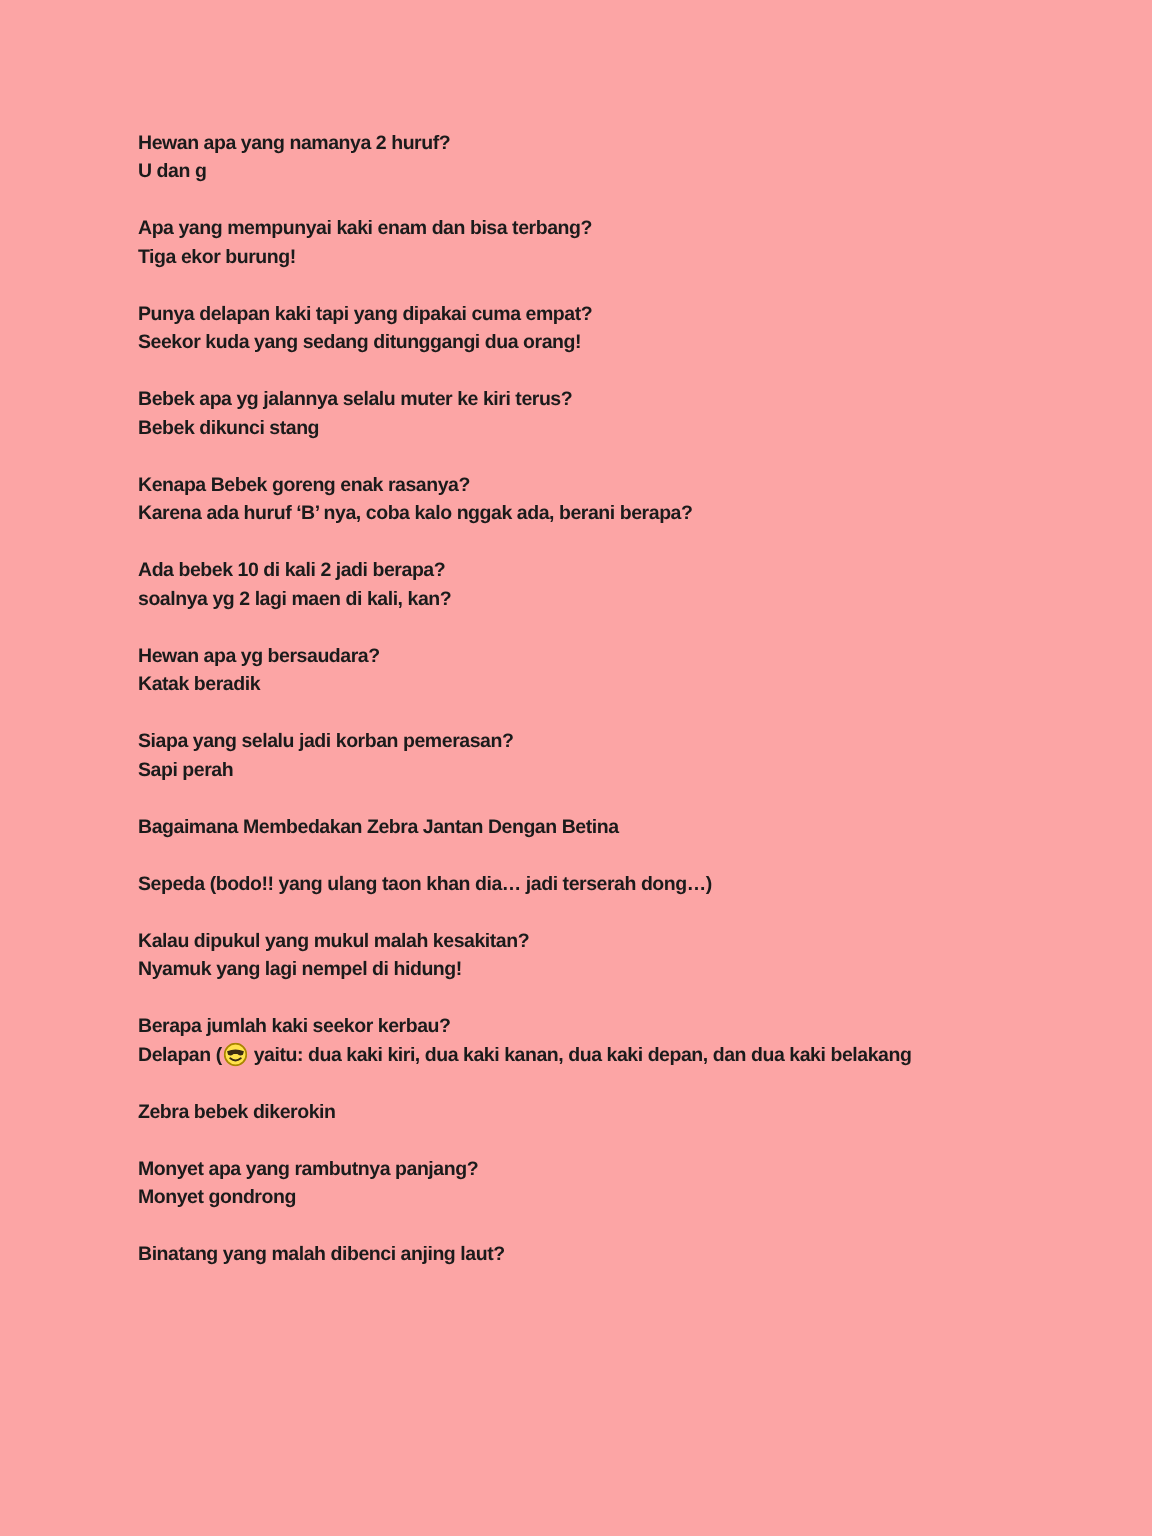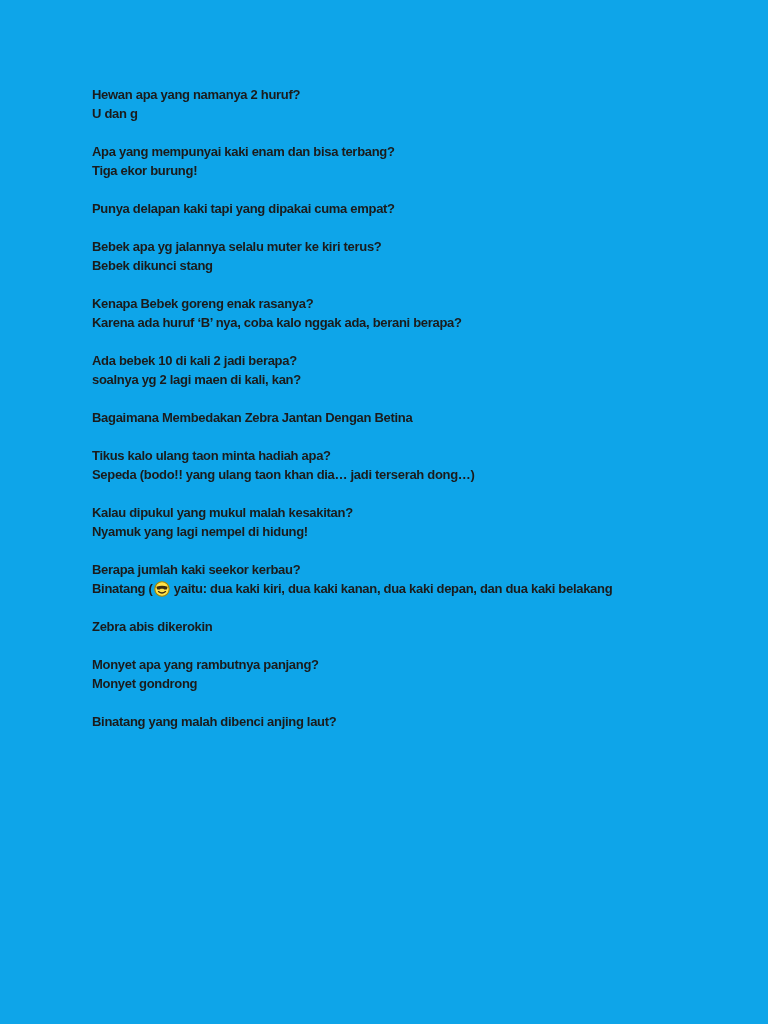--- a/index.html
+++ b/index.html
@@ -4,21 +4,21 @@
 <style>
   html, body {
     margin: 0;
     padding: 0;
     background: #ffffff;
   }
   .page {
     position: relative;
     width: 768px;
     height: 1024px;
-    background: #0ea5e9;
+    background: #fca5a5;
     overflow: hidden;
     font-family: "Liberation Sans", "DejaVu Sans", sans-serif;
   }
   .content {
     position: absolute;
     top: 85px;
     left: 92px;
     width: 662px;
     color: #1b1b1b;
   }
@@ -53,64 +53,72 @@
       <div class="answer">U dan g</div>
     </div>
 
     <div class="qa-item">
       <div class="question">Apa yang mempunyai kaki enam dan bisa terbang?</div>
       <div class="answer">Tiga ekor burung!</div>
     </div>
 
     <div class="qa-item">
       <div class="question">Punya delapan kaki tapi yang dipakai cuma empat?</div>
+      <div class="answer">Seekor kuda yang sedang ditunggangi dua orang!</div>
     </div>
 
     <div class="qa-item">
       <div class="question">Bebek apa yg jalannya selalu muter ke kiri terus?</div>
       <div class="answer">Bebek dikunci stang</div>
     </div>
 
     <div class="qa-item">
       <div class="question">Kenapa Bebek goreng enak rasanya?</div>
       <div class="answer">Karena ada huruf ‘B’ nya, coba kalo nggak ada, berani berapa?</div>
     </div>
 
     <div class="qa-item">
       <div class="question">Ada bebek 10 di kali 2 jadi berapa?</div>
       <div class="answer">soalnya yg 2 lagi maen di kali, kan?</div>
     </div>
 
+    <div class="qa-item">
+      <div class="question">Hewan apa yg bersaudara?</div>
+      <div class="answer">Katak beradik</div>
+    </div>
 
+    <div class="qa-item">
+      <div class="question">Siapa yang selalu jadi korban pemerasan?</div>
+      <div class="answer">Sapi perah</div>
+    </div>
 
     <div class="qa-item">
       <div class="question">Bagaimana Membedakan Zebra Jantan Dengan Betina</div>
     </div>
 
     <div class="qa-item">
-      <div class="question">Tikus kalo ulang taon minta hadiah apa?</div>
       <div class="answer">Sepeda (bodo!! yang ulang taon khan dia… jadi terserah dong…)</div>
     </div>
 
     <div class="qa-item">
       <div class="question">Kalau dipukul yang mukul malah kesakitan?</div>
       <div class="answer">Nyamuk yang lagi nempel di hidung!</div>
     </div>
 
     <div class="qa-item">
       <div class="question">Berapa jumlah kaki seekor kerbau?</div>
-      <div class="answer"><span>Binatang (</span><span class="emoji"><svg width="16" height="16" viewBox="0 0 20 20">
+      <div class="answer"><span>Delapan (</span><span class="emoji"><svg width="16" height="16" viewBox="0 0 20 20">
               <circle cx="10" cy="10" r="9" fill="#ffe24b" stroke="#a98500" stroke-width="1.4"></circle>
               <path d="M3 7.2 Q10 4.6 17 7.2 L16.2 10.2 Q13.4 11.6 11.6 9.6 L8.4 9.6 Q6.6 11.6 3.8 10.2 Z" fill="#3a2b12"></path>
               <path d="M5.6 13.2 Q10 16.8 14.4 13.2" stroke="#3a2b12" stroke-width="1.6" fill="none" stroke-linecap="round"></path>
             </svg></span><span> yaitu: dua kaki kiri, dua kaki kanan, dua kaki depan, dan dua kaki belakang</span></div>
     </div>
 
     <div class="qa-item">
-      <div class="answer">Zebra abis dikerokin</div>
+      <div class="answer">Zebra bebek dikerokin</div>
     </div>
 
     <div class="qa-item">
       <div class="question">Monyet apa yang rambutnya panjang?</div>
       <div class="answer">Monyet gondrong</div>
     </div>
 
     <div class="qa-item">
       <div class="question">Binatang yang malah dibenci anjing laut?</div>
     </div>

